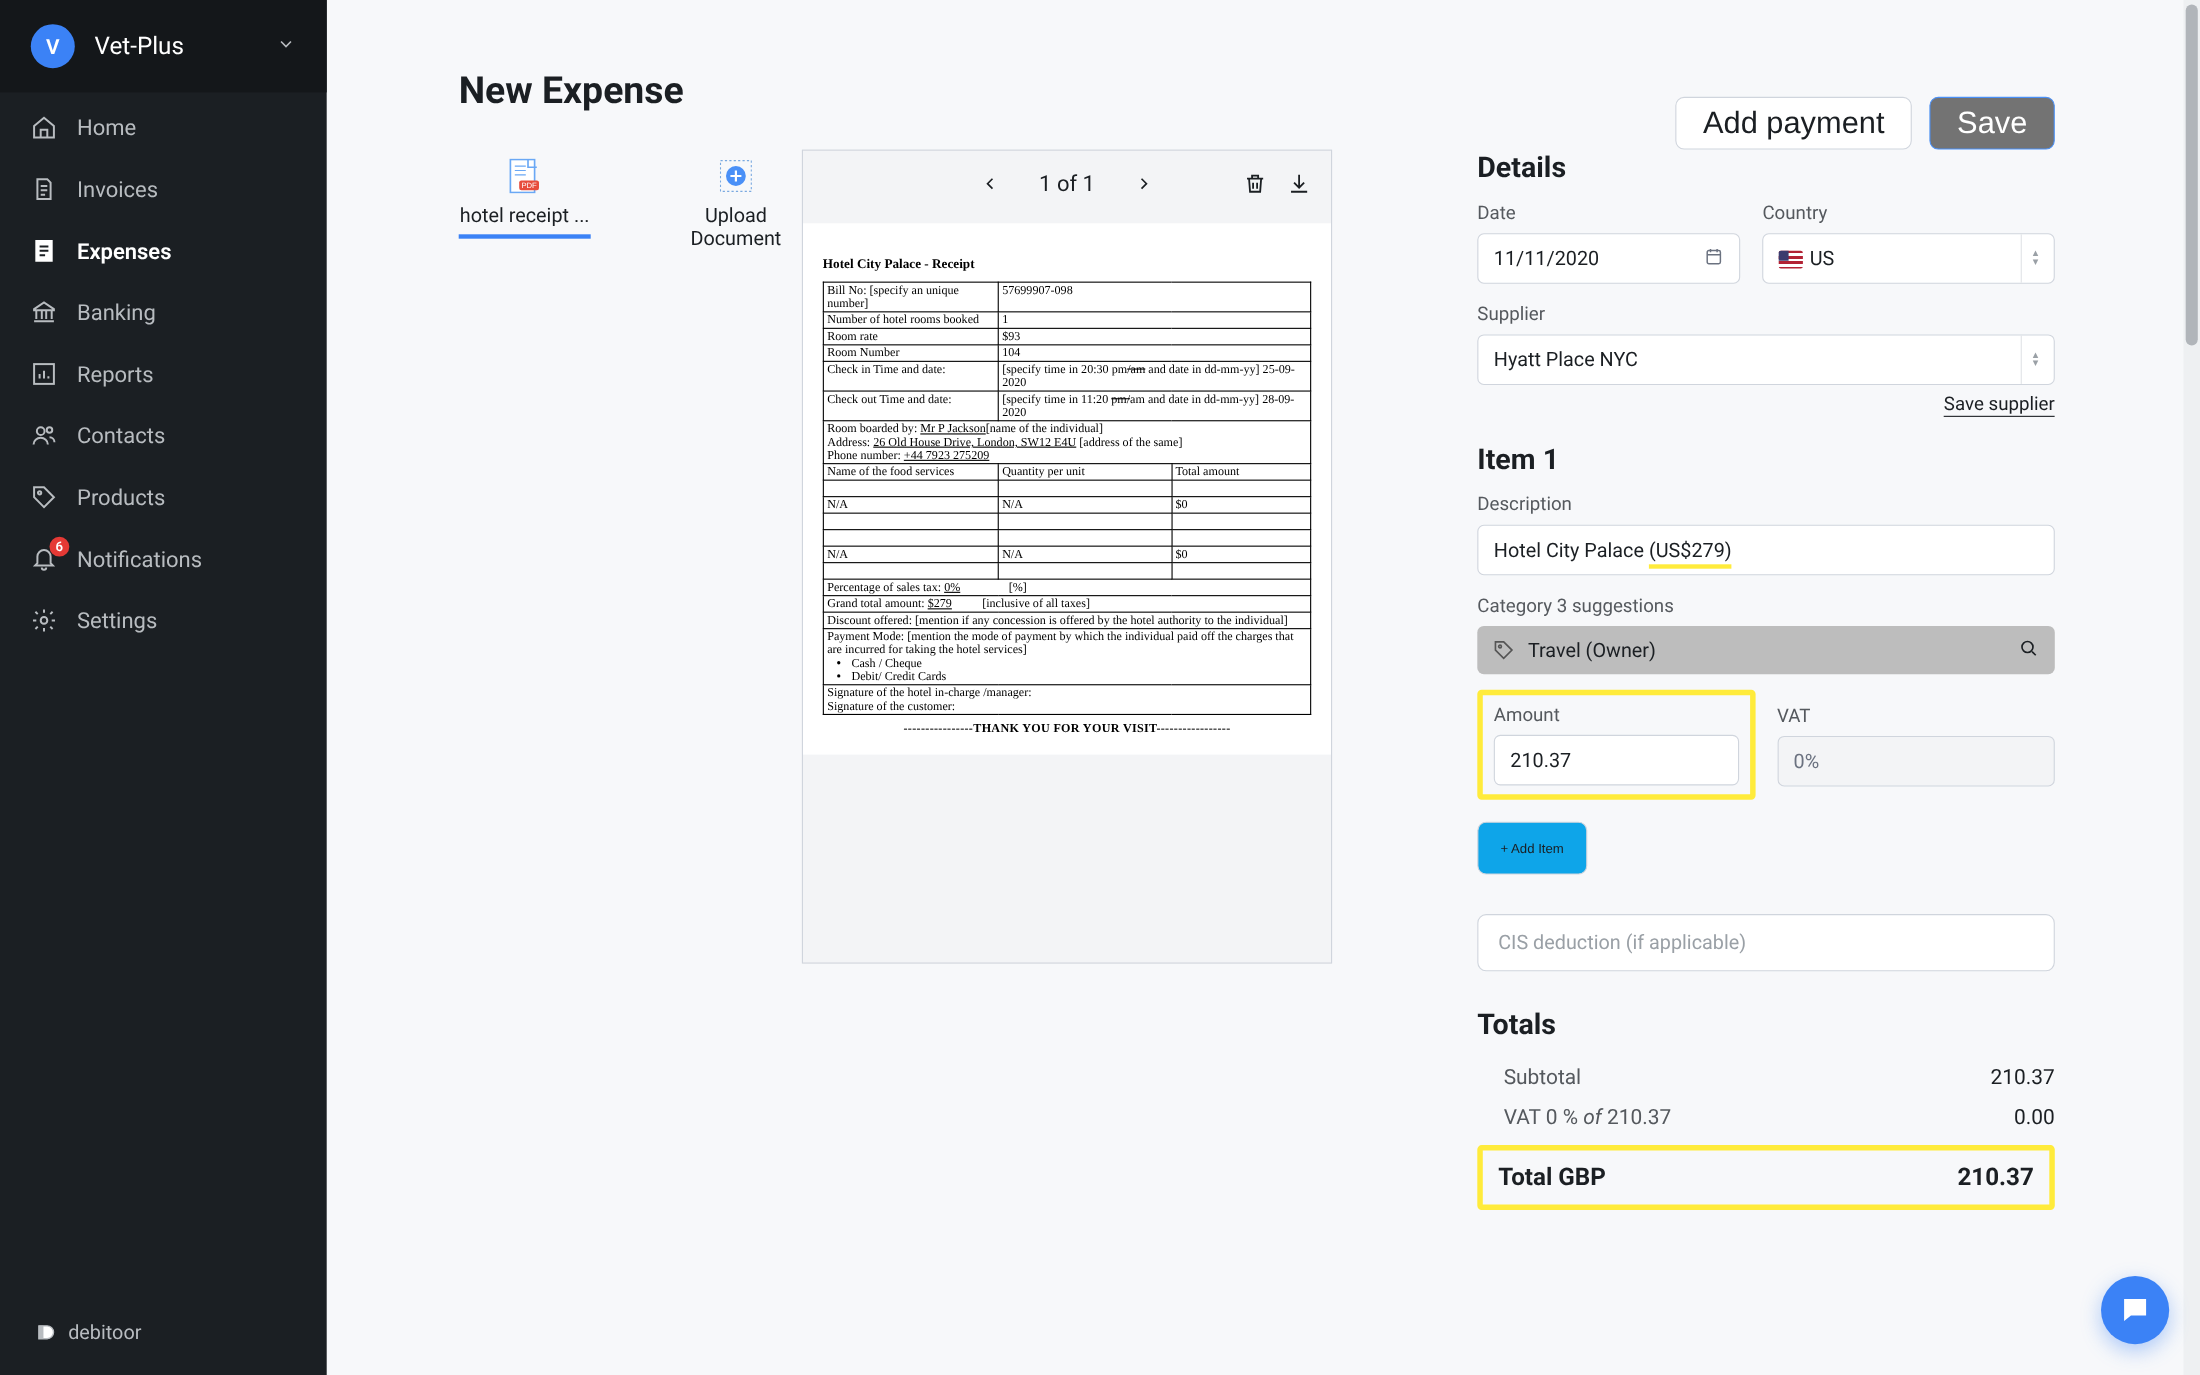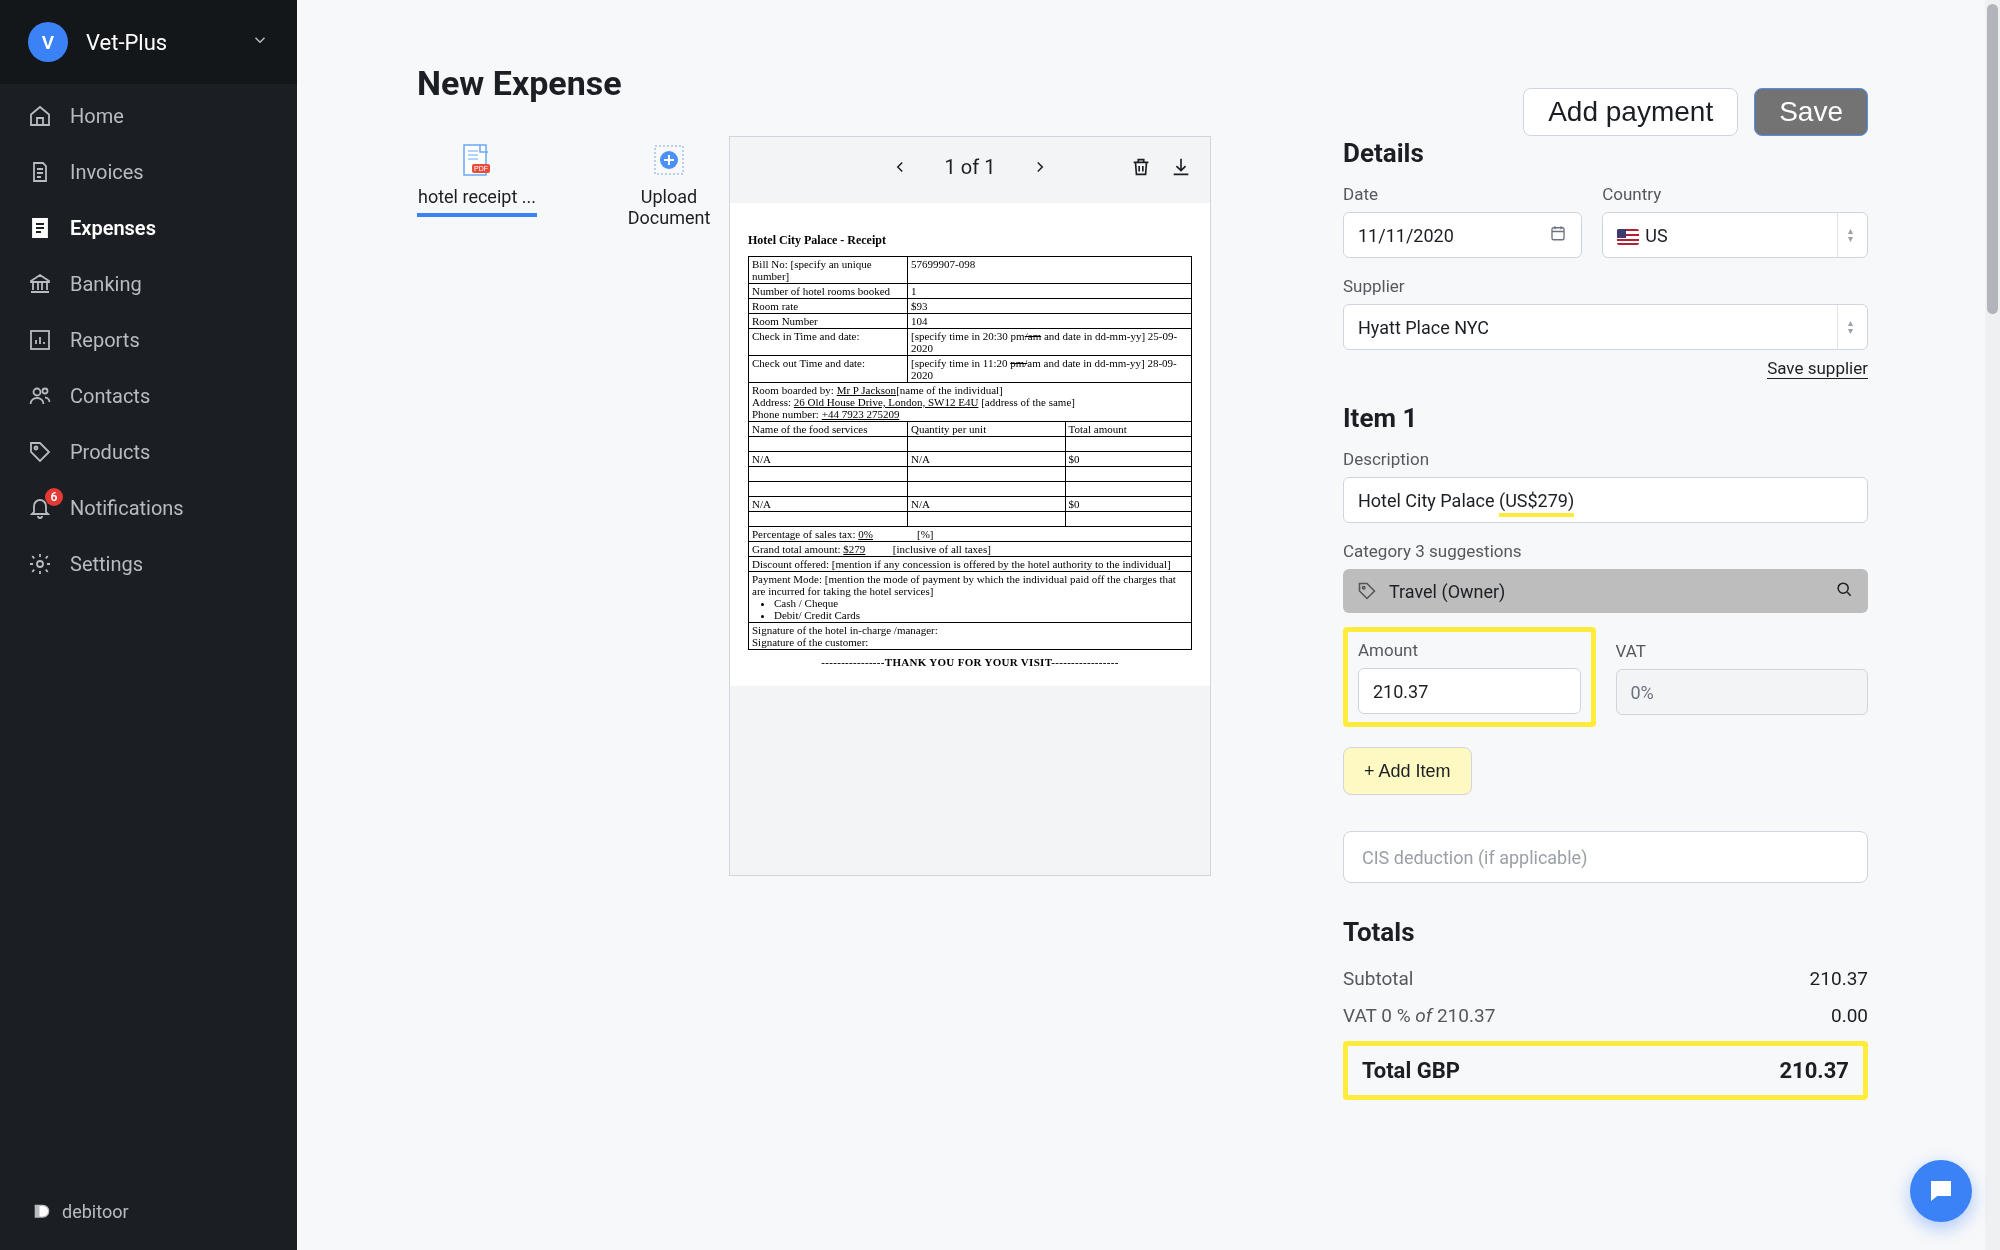--- a/index.html
+++ b/index.html
@@ -230,42 +230,42 @@
   }
   .amount-row { display: flex; gap: 20px; align-items: flex-end; margin-top: 14px; }
   .amount-box { flex: 1; }
   .vat-box { flex: 1; }
   .add-item-btn {
     margin-top: 20px;
     height: 48px;
     padding: 0 20px;
     border: 1px solid #d0d5dd;
     border-radius: 8px;
-    background: #fef9c3;
-    font-size: 18px;
+    background: #0ea5e9;
+    font-size: 12px;
     color: #1b1f23;
     cursor: pointer;
   }
   .cis-input {
     margin-top: 36px;
     width: 100%;
     height: 52px;
     border: 1px solid #d0d5dd;
     border-radius: 8px;
     background: #fff;
     padding: 0 18px;
     font-size: 18px;
     color: #9aa0a6;
     display:flex;
     align-items:center;
   }
   .totals { margin-top: 34px; }
   .totals h2 { margin-bottom: 20px;}
   .total-row { display: flex; justify-content: space-between; font-size: 19px; margin-bottom: 14px; }
-  .total-row .muted { color: #55595e; }
+  .total-row .muted { color: #55595e; margin-left: 24px; }
   .total-row em { font-style: italic; }
   .total-final {
     border: 5px solid #ffeb3b;
     border-radius: 4px;
     padding: 12px 14px;
     display: flex;
     justify-content: space-between;
     font-size: 22px;
     font-weight: 700;
   }

